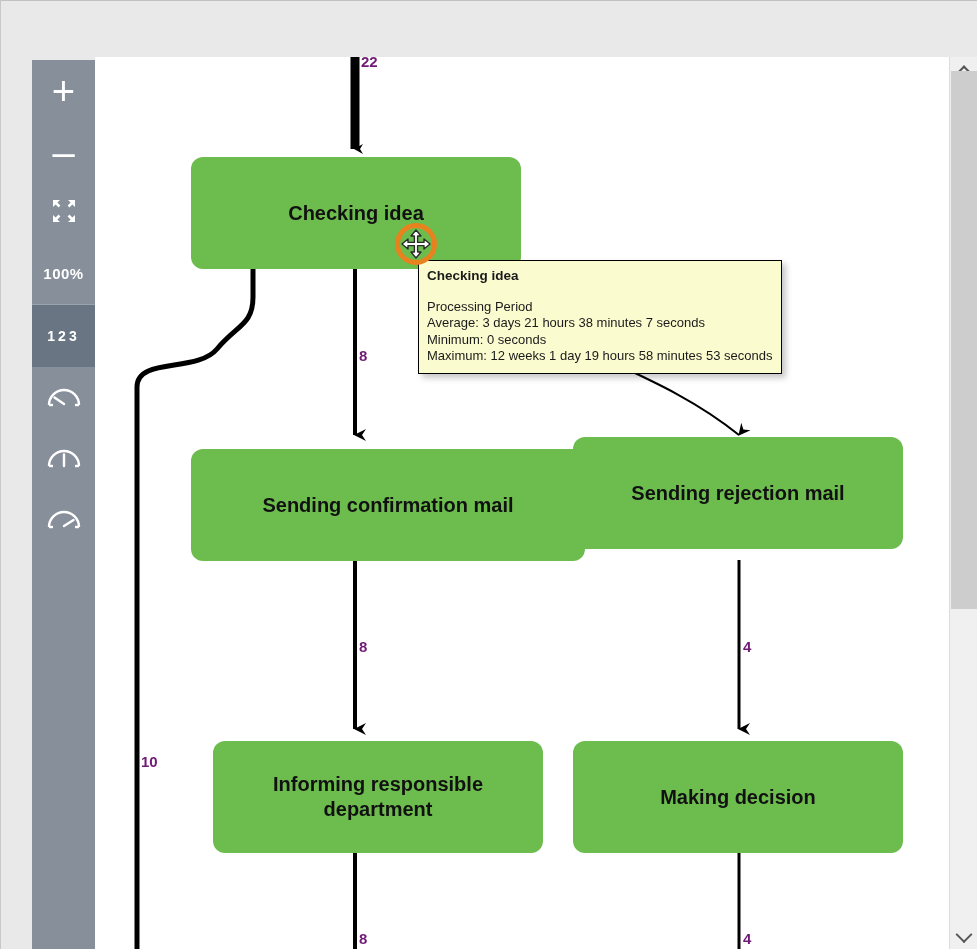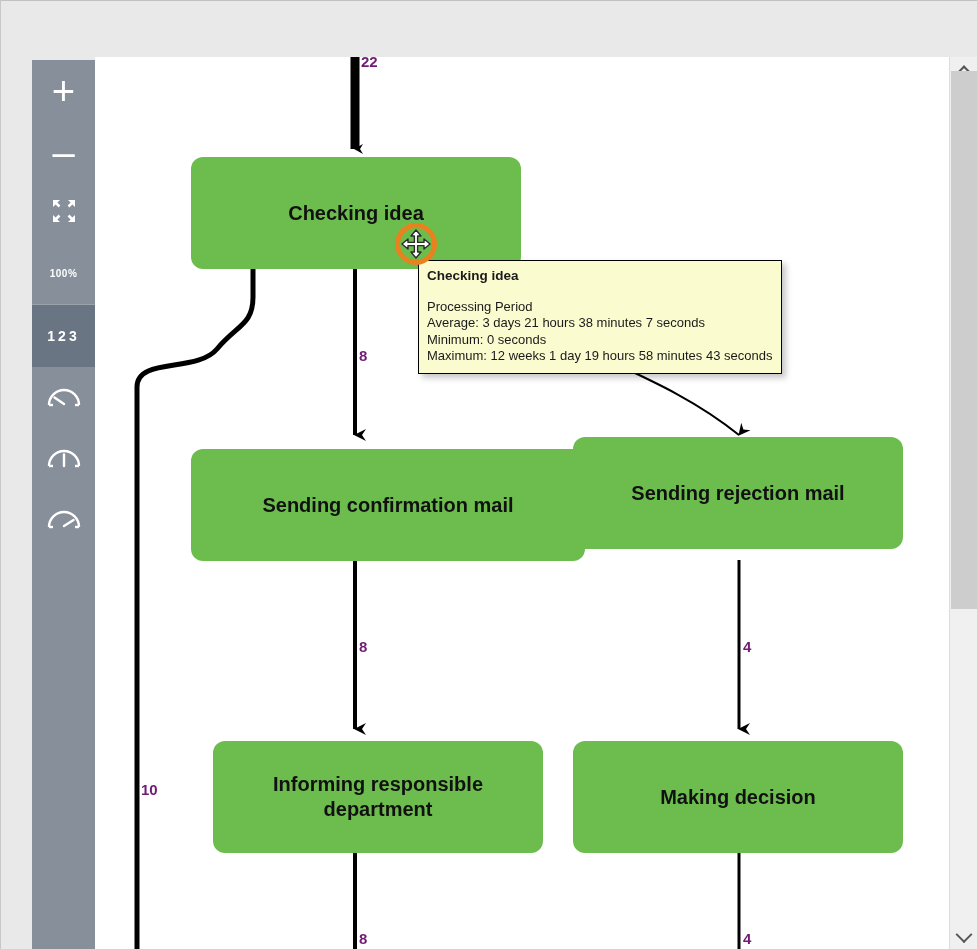--- a/index.html
+++ b/index.html
@@ -26,21 +26,21 @@
     background:#868f9a;
   }
   .tb-btn{
     position:relative;width:63px;height:61px;
     display:flex;align-items:center;justify-content:center;
     color:#ffffff;cursor:pointer;user-select:none;
   }
   .tb-btn.tall{height:62px;}
   .tb-plus{font-size:40px;line-height:34px;font-weight:300;}
   .tb-minus{font-size:40px;line-height:20px;font-weight:300;}
-  .tb-zoomlabel{font-size:10px;font-weight:bold;letter-spacing:.5px;}
+  .tb-zoomlabel{font-size:15px;font-weight:bold;letter-spacing:.5px;}
   .tb-123{font-size:14px;font-weight:bold;letter-spacing:3px;}
   .tb-sep{width:63px;height:1px;background:#9aa2ac;}
   .tb-selected{background:#697582;}
 
   
   .node{
     position:absolute;background:#6dbd4e;border-radius:12px;
     display:flex;align-items:center;justify-content:center;text-align:center;
     color:#111111;font-weight:bold;font-size:20px;line-height:25px;
     box-sizing:border-box;padding:4px 12px;cursor:pointer;
@@ -145,37 +145,37 @@
     </div>
 
     <div class="node" style="left:478px;top:684px;width:330px;height:112px;">
       <span>Making decision</span>
     </div>
 
     <div class="edge-label" style="left:266px;top:-4px;">22</div>
 
     <div class="edge-label" style="left:264px;top:290px;">8</div>
 
-    <div class="edge-label" style="left:46px;top:724px;text-align:right;">10</div>
+    <div class="edge-label" style="left:46px;top:696px;text-align:right;">10</div>
 
     <div class="edge-label" style="left:264px;top:581px;">8</div>
 
     <div class="edge-label" style="left:648px;top:581px;">4</div>
 
     <div class="edge-label" style="left:264px;top:873px;">8</div>
 
     <div class="edge-label" style="left:648px;top:873px;">4</div>
   </div>
 
   <div class="tooltip">
     <div class="tt-title">Checking idea</div>
     <div class="tt-row">Processing Period</div>
     <div class="tt-row">Average: 3 days 21 hours 38 minutes 7 seconds</div>
     <div class="tt-row">Minimum: 0 seconds</div>
-    <div class="tt-row">Maximum: 12 weeks 1 day 19 hours 58 minutes 43 seconds</div>
+    <div class="tt-row">Maximum: 12 weeks 1 day 19 hours 58 minutes 53 seconds</div>
   </div>
 
   <div class="cursor-ring"></div>
   <div class="cursor-move">
     <svg viewBox="0 0 30 30" width="30" height="30">
       <path d="M15 1 L20 7 L16.6 7 L16.6 13.4 L23 13.4 L23 10 L29 15 L23 20 L23 16.6 L16.6 16.6
                L16.6 23 L20 23 L15 29 L10 23 L13.4 23 L13.4 16.6 L7 16.6 L7 20 L1 15 L7 10
                L7 13.4 L13.4 13.4 L13.4 7 L10 7 Z" fill="#ffffff" stroke="#2b2b2b" stroke-width="1.4" stroke-linejoin="round"></path>
     </svg>
   </div>

